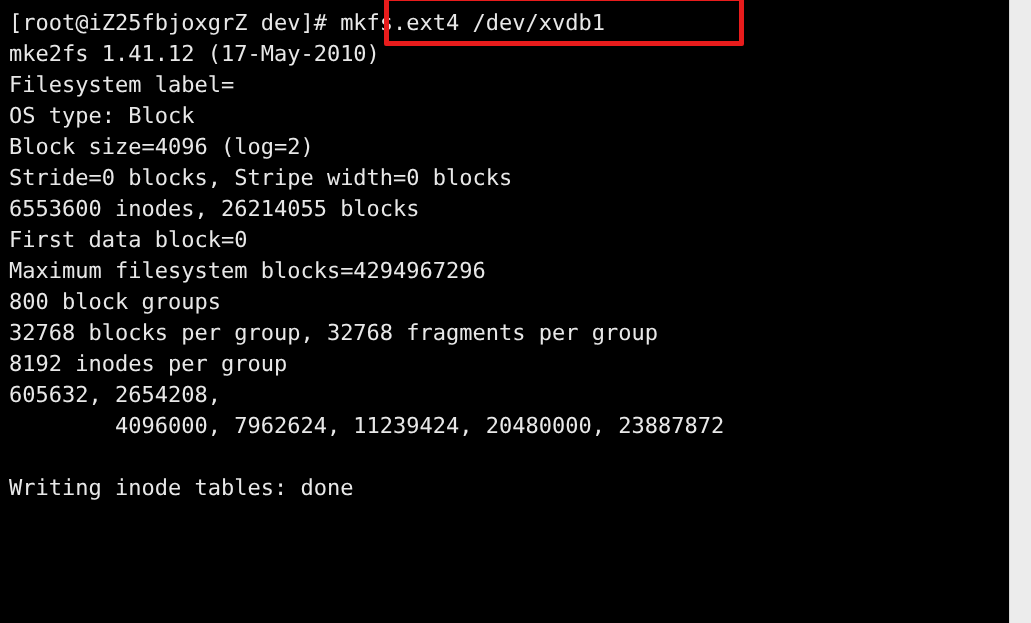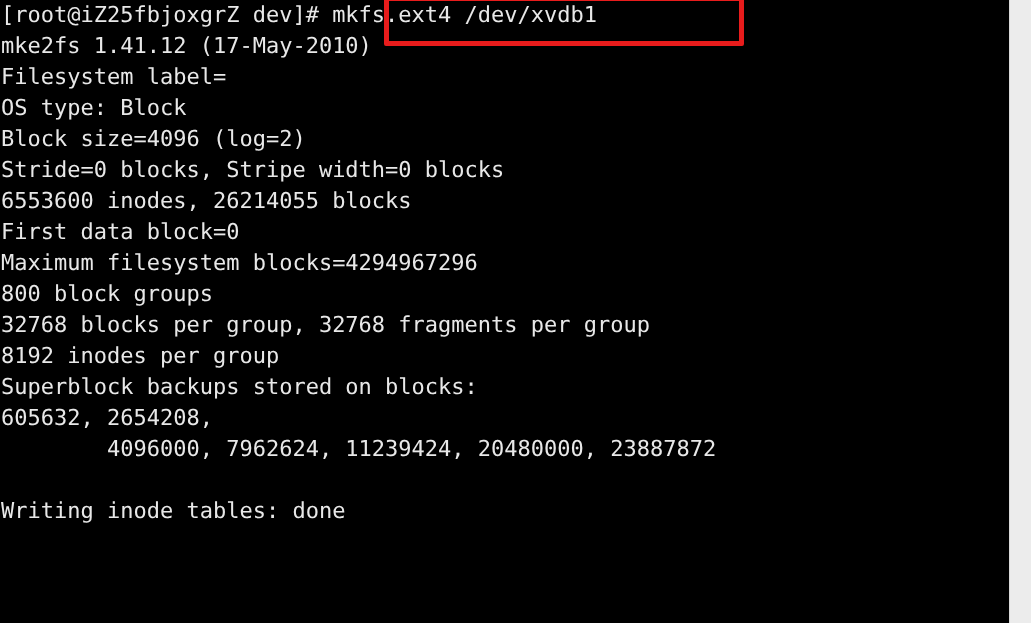--- a/index.html
+++ b/index.html
@@ -23,21 +23,21 @@
     width: 1009px;
     height: 623px;
     background: #000000;
     overflow: hidden;
   }
   #term-lines {
     position: absolute;
     left: 0;
     top: 0;
     width: 1009px;
-    padding: 0;
+    padding: 8px;
     margin: 0;
   }
   .term-line {
     display: block;
     height: 31px;
     line-height: 31px;
     font-size: 22px;
     letter-spacing: 0px;
     color: #e8e8e8;
     white-space: pre;
@@ -84,21 +84,20 @@
         <span class="term-line">Filesystem label=</span>
         <span class="term-line">OS type: Block</span>
         <span class="term-line">Block size=4096 (log=2)</span>
         <span class="term-line">Stride=0 blocks, Stripe width=0 blocks</span>
         <span class="term-line">6553600 inodes, 26214055 blocks</span>
         <span class="term-line">First data block=0</span>
         <span class="term-line">Maximum filesystem blocks=4294967296</span>
         <span class="term-line">800 block groups</span>
         <span class="term-line">32768 blocks per group, 32768 fragments per group</span>
         <span class="term-line">8192 inodes per group</span>
-        <span class="term-line">Superblock backups stored on blocks:</span>
         <span class="term-line">605632, 2654208,</span>
         <span class="term-line">        4096000, 7962624, 11239424, 20480000, 23887872</span>
         <span class="term-line blank"></span>
         <span class="term-line">Writing inode tables: done</span>
       </div>
     <div id="highlight-box"></div>
   </div>
 
   <div id="scrollbar-track"></div>
 

